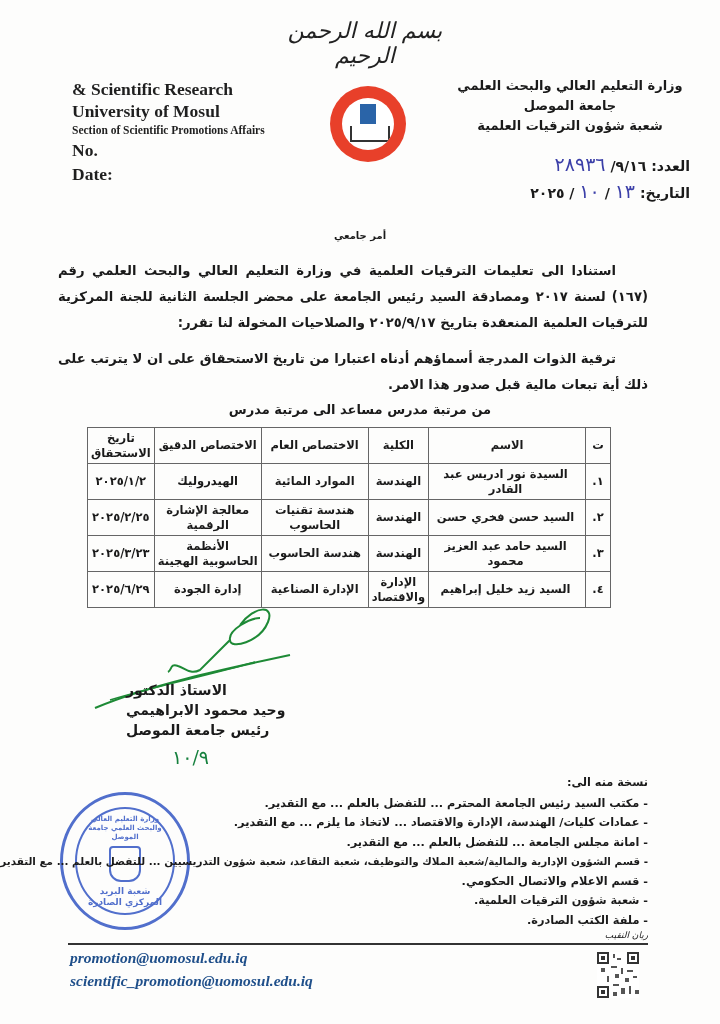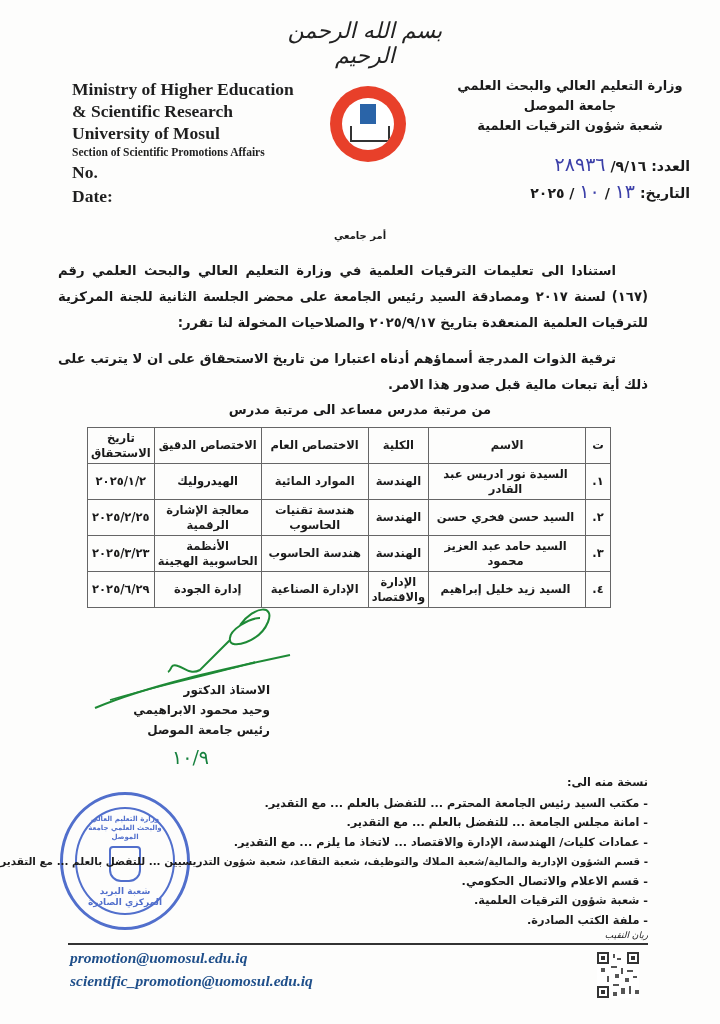--- a/index.html
+++ b/index.html
@@ -26,41 +26,40 @@
   .body-text { right:72px; width:590px; direction:rtl; text-align:justify; font-size:13.2px; font-weight:bold; line-height:26px; }
   .p1 { top:258px; text-indent:32px; }
   .p2 { top:346px; text-indent:32px; }
   .sub { left:0; width:720px; top:402px; text-align:center; direction:rtl; font-weight:bold; font-size:13px; }
   table.grid { position:absolute; left:87px; top:427px; width:524px; border-collapse:collapse; direction:rtl;
     font-size:11.5px; font-weight:bold; }
   table.grid td, table.grid th { border:1px solid #666; text-align:center; padding:2px 3px; line-height:15px; }
   table.grid th { height:31px; }
   table.grid td { height:31px; }
   td.name { text-align:right; padding-right:6px !important; }
-  .sign-block { left:110px; top:680px; width:160px; direction:rtl; text-align:right; font-weight:bold; font-size:12px; line-height:20px; }
+  .sign-block { left:126px; top:680px; width:160px; direction:rtl; text-align:left; font-weight:bold; font-size:14px; line-height:20px; }
   .sig-svg { left:90px; top:600px; }
   .sig-date { left:172px; top:746px; color:#15803d; font-size:19px; font-family:"DejaVu Serif", serif; }
   .cc { right:72px; top:773px; width:640px; direction:rtl; font-size:11.3px; font-weight:bold; line-height:19.5px; text-align:right; }
   .cc .hd { margin-bottom:1px; }
   .stamp { left:60px; top:792px; width:124px; height:132px; border:3px solid #3457c4; border-radius:50%;
      opacity:.85; display:flex; align-items:center; justify-content:center; }
   .stamp-in { width:96px; height:104px; border:2px solid #3457c4; border-radius:50%; display:flex; flex-direction:column;align-items:center; justify-content:center; color:#3457c4; font-size:9px; direction:rtl; font-weight:bold; text-align:center;}
   .stamp-eagle { width:28px; height:32px; border:2px solid #3457c4; border-radius:4px 4px 12px 12px; margin:4px 0; }
   .initials { right:72px; top:930px; font-size:9px; direction:rtl; font-style:italic; }
   .rule { left:68px; right:72px; top:943px; height:2px; background:#333; }
   .emails { left:70px; top:946px; font-family:"Liberation Serif", serif; font-style:italic; font-weight:bold; color:#1f4f8a; font-size:15.5px; line-height:23px; }
   .qr { left:597px; top:952px; width:42px; height:46px; }
 </style>
 </head>
 <body>
 
 <div class="abs basmala">بسم الله الرحمن الرحيم</div>
 
 <div class="abs en-head">
-  <div class="l1">Ministry of Higher Education</div>
   <div class="l1">&amp; Scientific Research</div>
   <div class="l1">University of Mosul</div>
   <div class="l2">Section of Scientific Promotions Affairs</div>
   <div class="l3">No.</div>
   <div class="l3">Date:</div>
 </div>
 
 <div class="abs logo">
   <div class="logo-inner">
     <div class="logo-tower"></div>
@@ -158,22 +157,22 @@
   <div class="stamp-in">
     <div style="font-size:7px;line-height:9px;width:80px;">وزارة التعليم العالي والبحث العلمي جامعة الموصل</div>
     <div class="stamp-eagle"></div>
     <div style="font-size:9px;line-height:11px;width:80px;">شعبة البريد المركزي الصادرة</div>
   </div>
 </div>
 
 <div class="abs cc">
   <div class="hd">نسخة منه الى:</div>
   <div>- مكتب السيد رئيس الجامعة المحترم ... للتفضل بالعلم ... مع التقدير.</div>
+  <div>- عمادات كليات/ الهندسة، الإدارة والاقتصاد ... لاتخاذ ما يلزم ... مع التقدير.</div>
   <div>- امانة مجلس الجامعة ... للتفضل بالعلم ... مع التقدير.</div>
-  <div>- عمادات كليات/ الهندسة، الإدارة والاقتصاد ... لاتخاذ ما يلزم ... مع التقدير.</div>
   <div style="white-space:nowrap;font-size:10.4px;">- قسم الشؤون الإدارية والمالية/شعبة الملاك والتوظيف، شعبة التقاعد، شعبة شؤون التدريسيين ... للتفضل بالعلم ... مع التقدير.</div>
   <div>- قسم الاعلام والاتصال الحكومي.</div>
   <div>- شعبة شؤون الترقيات العلمية.</div>
   <div>- ملفة الكتب الصادرة.</div>
 </div>
 
 <div class="abs initials">ريان النقيب</div>
 <div class="abs rule"></div>
 
 <div class="abs emails">

